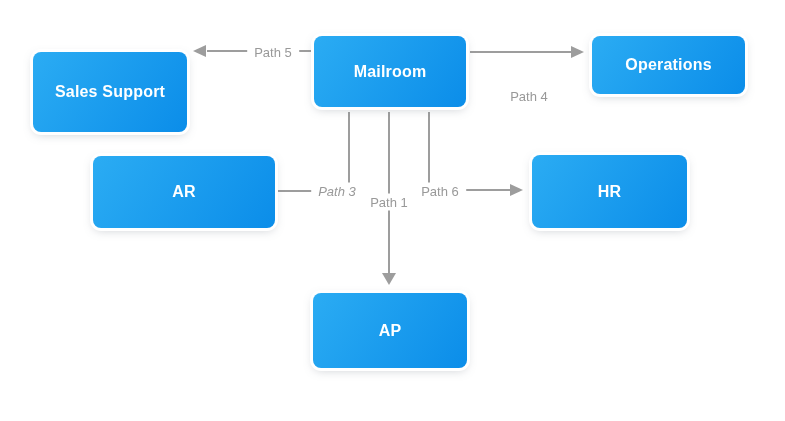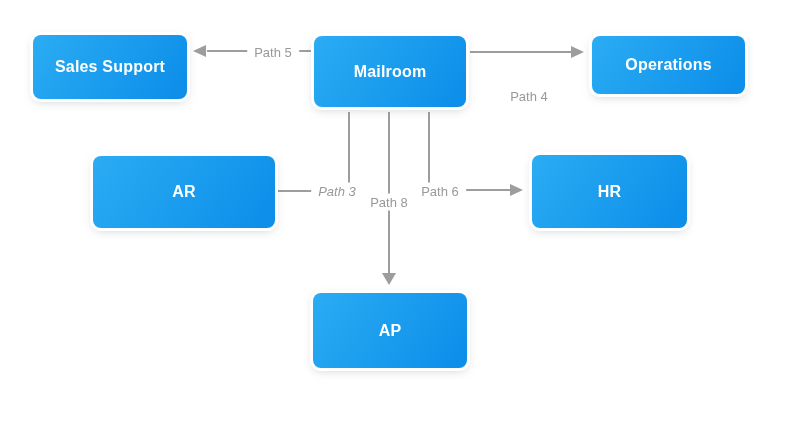--- a/index.html
+++ b/index.html
@@ -16,21 +16,21 @@
     display:flex;align-items:center;justify-content:center;
     background:linear-gradient(125deg,#2bacf3 0%,#0b8de9 100%);
     border-radius:8px;
     box-shadow:0 0 0 3px #ffffff, 0 3px 10px rgba(120,130,140,0.35);
     color:#ffffff;
     font-weight:bold;
     font-size:16px;
     letter-spacing:.2px;
     cursor:default;
   }
-  .n-sales      {left:33px;  top:35px;  width:154px; height:64px;}
+  .n-sales      {left:33px;  top:52px;  width:154px; height:80px;}
   .n-mailroom   {left:314px; top:36px;  width:152px; height:71px;justify-content:center;}
   .n-operations {left:592px; top:36px;  width:153px; height:58px;}
   .n-ar         {left:93px;  top:156px; width:182px; height:72px;}
   .n-hr         {left:532px; top:155px; width:155px; height:73px;}
   .n-ap         {left:313px; top:293px; width:154px; height:75px;}
   
   .line{position:absolute;background:#9d9d9d;}
   .l-p5  {left:207px; top:50px;  width:106px; height:2px;}
   .l-p4  {left:470px; top:51px;  width:101px; height:2px;}
   .l-p3v {left:348px; top:112px; width:2px;   height:80px;}
@@ -80,21 +80,21 @@
   <div class="ah ah-left  ah-p5"></div>
   <div class="ah ah-right ah-p4"></div>
   <div class="ah ah-left  ah-p3"></div>
   <div class="ah ah-right ah-p2"></div>
   <div class="ah ah-down  ah-p1"></div>
 
   <span class="edge-label el-p5">Path 5</span>
   <span class="edge-label el-p4">Path 4</span>
   <span class="edge-label el-p3">Path 3</span>
   <span class="edge-label el-p2">Path 6</span>
-  <span class="edge-label el-p1">Path 8</span>
+  <span class="edge-label el-p1">Path 1</span>
 
   <div class="node n-sales">
     <span>Sales Support</span>
   </div>
   <div class="node n-mailroom">
     <span>Mailroom</span>
   </div>
   <div class="node n-operations">
     <span>Operations</span>
   </div>

